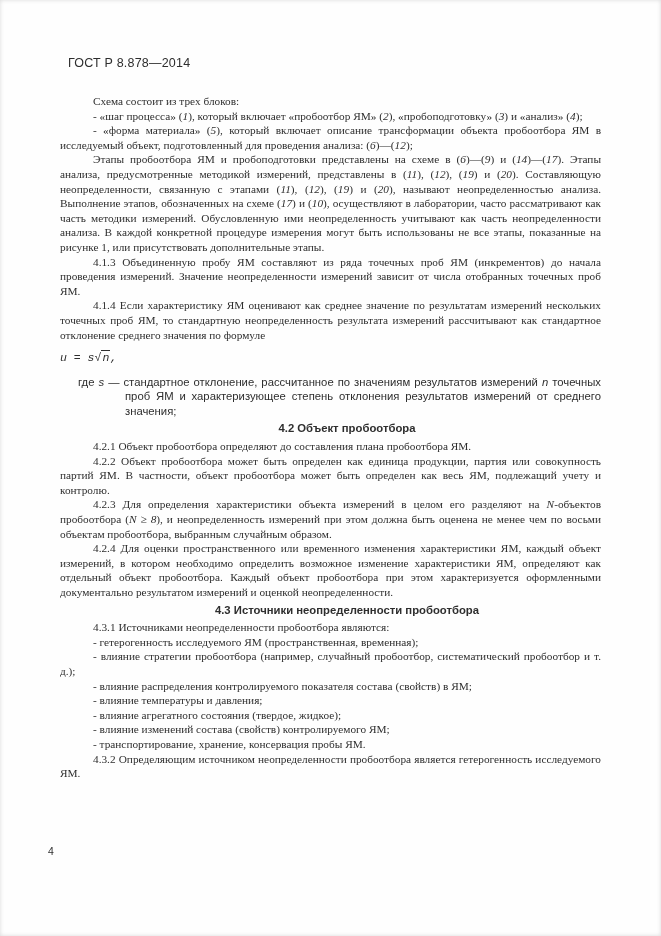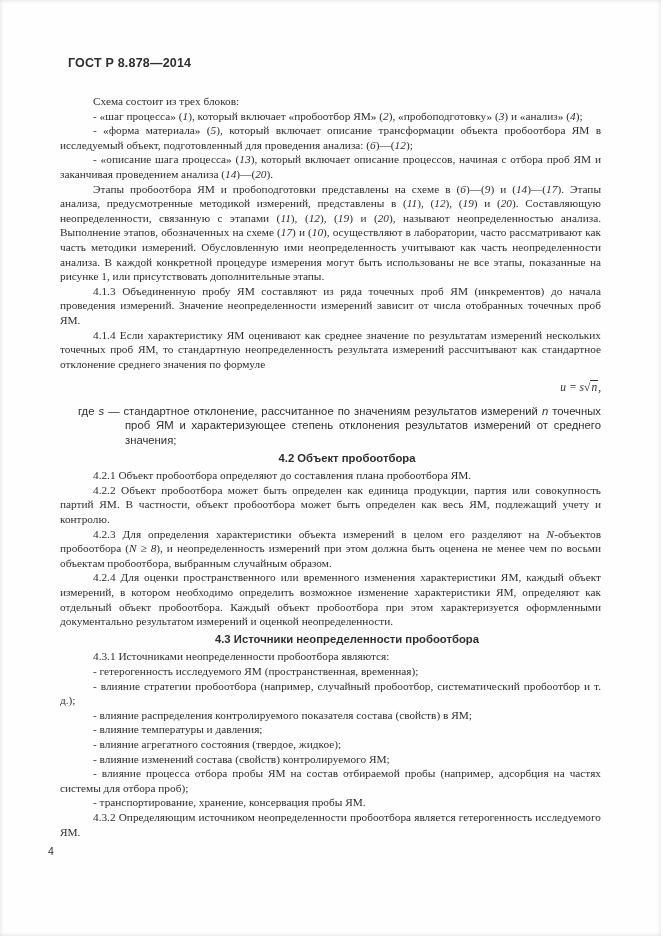--- a/index.html
+++ b/index.html
@@ -16,21 +16,21 @@
     box-shadow: 0 0 4px rgba(0,0,0,0.15) inset;
     font-family: "Liberation Sans", sans-serif;
     color: #2e2e2e;
     overflow: hidden;
   }
   .doc-header {
     position: absolute;
     left: 68px;
     top: 56px;
     font-size: 12.5px;
-    font-weight: bold;
+    font-weight: normal;
     letter-spacing: 0.2px;
     text-align: center;
   }
   .doc-body {
     position: absolute;
     left: 60px;
     top: 94px;
     width: 541px;
     font-size: 11.3px;
     line-height: 14.6px;
@@ -43,24 +43,24 @@
     text-indent: 33px;
     font-family: Liberation Serif, serif;
   }
   .block-h {
     font-weight: bold;
     text-indent: 33px;
     text-align: center;
     margin: 3px 0 3px 0 !important;
   }
   .block-formula {
-    text-align: right;
+    text-align: left;
     text-indent: 0;
     margin: 9px 0 9px 0 !important;
-    font-family: Liberation Serif, serif;
+    font-family: Liberation Mono, monospace;
     font-style: italic;
     font-size: 11.5px;
   }
   .block-def1 {
     padding-left: 65px;
     text-indent: -47px;
   }
   .block-def2 {
     padding-left: 37px;
     text-indent: 0;
@@ -80,38 +80,36 @@
 </head>
 <body>
 
 <div class="page" style="background: rgb(254, 254, 254); color: rgb(46, 46, 46);">
   <div class="doc-header">ГОСТ Р 8.878—2014</div>
 
   <div class="doc-body">
       <p class="block-p">Схема состоит из трех блоков:</p>
       <p class="block-p">- «шаг процесса» (<i>1</i>), который включает «пробоотбор ЯМ» (<i>2</i>), «пробоподготовку» (<i>3</i>) и «анализ» (<i>4</i>);</p>
       <p class="block-p">- «форма материала» (<i>5</i>), который включает описание трансформации объекта пробоотбора ЯМ в исследуемый объект, подготовленный для проведения анализа: (<i>6</i>)—(<i>12</i>);</p>
-      <p class="block-p">- «описание шага процесса» (<i>13</i>), который включает описание процессов, начиная с отбора проб ЯМ и заканчивая проведением анализа (<i>14</i>)—(<i>20</i>).</p>
       <p class="block-p">Этапы пробоотбора ЯМ и пробоподготовки представлены на схеме в (<i>6</i>)—(<i>9</i>) и (<i>14</i>)—(<i>17</i>). Этапы анализа, предусмотренные методикой измерений, представлены в (<i>11</i>), (<i>12</i>), (<i>19</i>) и (<i>20</i>). Составляющую неопределенности, связанную с этапами (<i>11</i>), (<i>12</i>), (<i>19</i>) и (<i>20</i>), называют неопределенностью анализа. Выполнение этапов, обозначенных на схеме (<i>17</i>) и (<i>10</i>), осуществляют в лаборатории, часто рассматривают как часть методики измерений. Обусловленную ими неопределенность учитывают как часть неопределенности анализа. В каждой конкретной процедуре измерения могут быть использованы не все этапы, показанные на рисунке 1, или присутствовать дополнительные этапы.</p>
       <p class="block-p">4.1.3 Объединенную пробу ЯМ составляют из ряда точечных проб ЯМ (инкрементов) до начала проведения измерений. Значение неопределенности измерений зависит от числа отобранных точечных проб ЯМ.</p>
       <p class="block-p">4.1.4 Если характеристику ЯМ оценивают как среднее значение по результатам измерений нескольких точечных проб ЯМ, то стандартную неопределенность результата измерений рассчитывают как стандартное отклонение среднего значения по формуле</p>
       <p class="block-formula"><i>u = s</i><span>√</span><i class="radicand">n</i><span>,</span></p>
       <p class="block-def1">где <i>s</i> — стандартное отклонение, рассчитанное по значениям результатов измерений <i>n</i> точечных проб ЯМ и характеризующее степень отклонения результатов измерений от среднего значения;</p>
       <p class="block-h">4.2 Объект пробоотбора</p>
       <p class="block-p">4.2.1 Объект пробоотбора определяют до составления плана пробоотбора ЯМ.</p>
       <p class="block-p">4.2.2 Объект пробоотбора может быть определен как единица продукции, партия или совокупность партий ЯМ. В частности, объект пробоотбора может быть определен как весь ЯМ, подлежащий учету и контролю.</p>
       <p class="block-p">4.2.3 Для определения характеристики объекта измерений в целом его разделяют на <i>N</i>-объектов пробоотбора (<i>N</i> ≥ <i>8</i>), и неопределенность измерений при этом должна быть оценена не менее чем по восьми объектам пробоотбора, выбранным случайным образом.</p>
       <p class="block-p">4.2.4 Для оценки пространственного или временного изменения характеристики ЯМ, каждый объект измерений, в котором необходимо определить возможное изменение характеристики ЯМ, определяют как отдельный объект пробоотбора. Каждый объект пробоотбора при этом характеризуется оформленными документально результатом измерений и оценкой неопределенности.</p>
       <p class="block-h">4.3 Источники неопределенности пробоотбора</p>
       <p class="block-p">4.3.1 Источниками неопределенности пробоотбора являются:</p>
       <p class="block-p">- гетерогенность исследуемого ЯМ (пространственная, временная);</p>
       <p class="block-p">- влияние стратегии пробоотбора (например, случайный пробоотбор, систематический пробоотбор и т. д.);</p>
       <p class="block-p">- влияние распределения контролируемого показателя состава (свойств) в ЯМ;</p>
       <p class="block-p">- влияние температуры и давления;</p>
       <p class="block-p">- влияние агрегатного состояния (твердое, жидкое);</p>
       <p class="block-p">- влияние изменений состава (свойств) контролируемого ЯМ;</p>
-      <p class="block-p">- влияние процесса отбора пробы ЯМ на состав отбираемой пробы (например, адсорбция на частях системы для отбора проб);</p>
       <p class="block-p">- транспортирование, хранение, консервация пробы ЯМ.</p>
       <p class="block-p">4.3.2 Определяющим источником неопределенности пробоотбора является гетерогенность исследуемого ЯМ.</p>
     </div>
 
   <div class="page-number">4</div>
 </div>
 
 </body></html>

